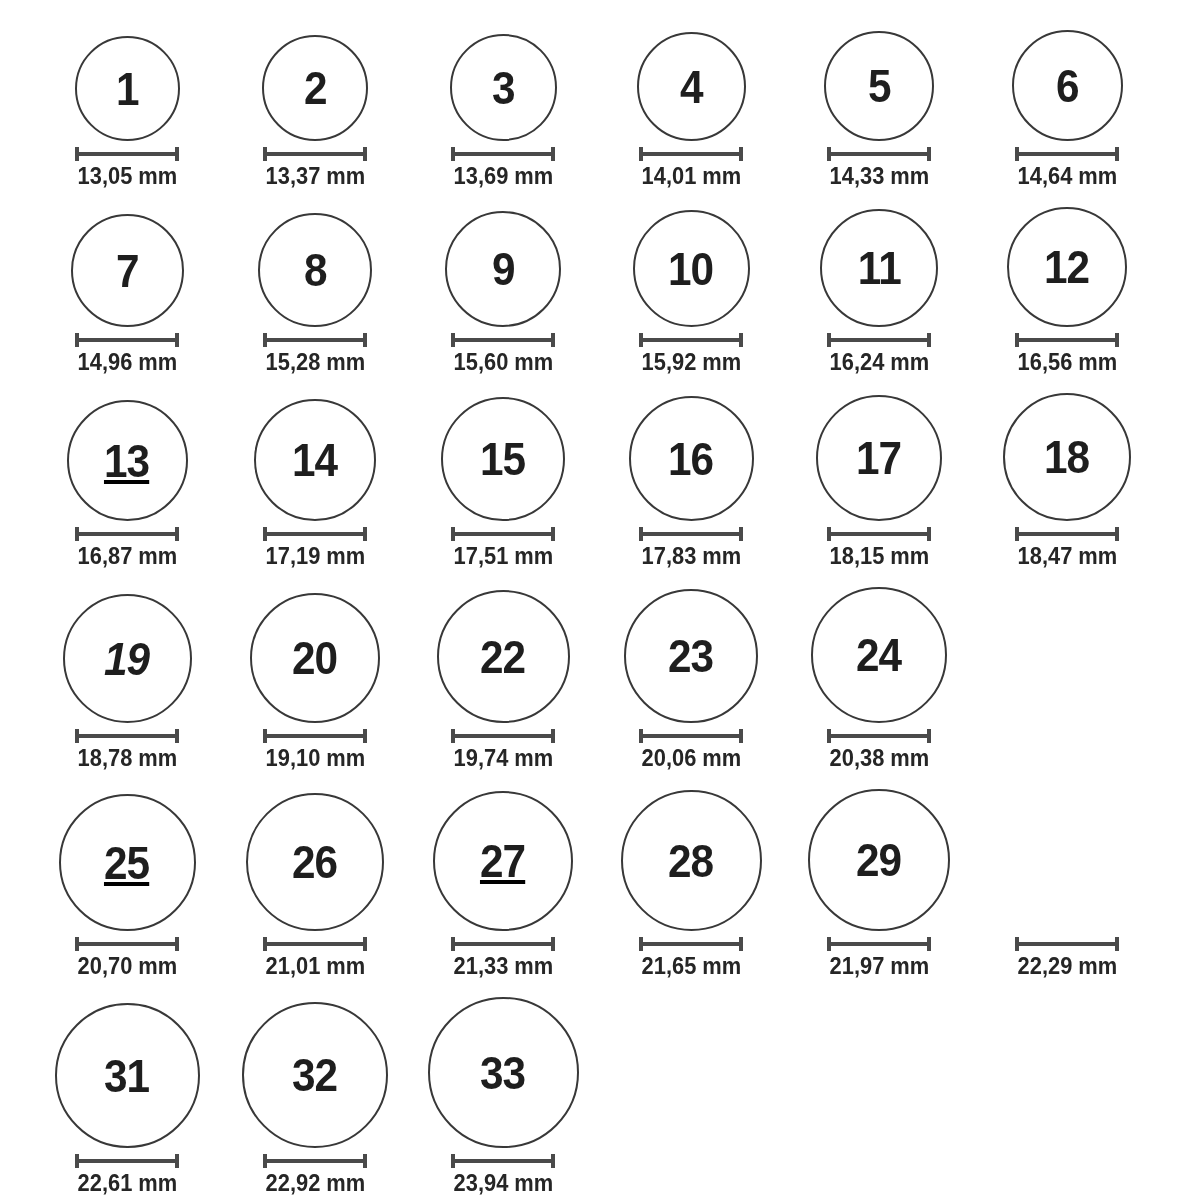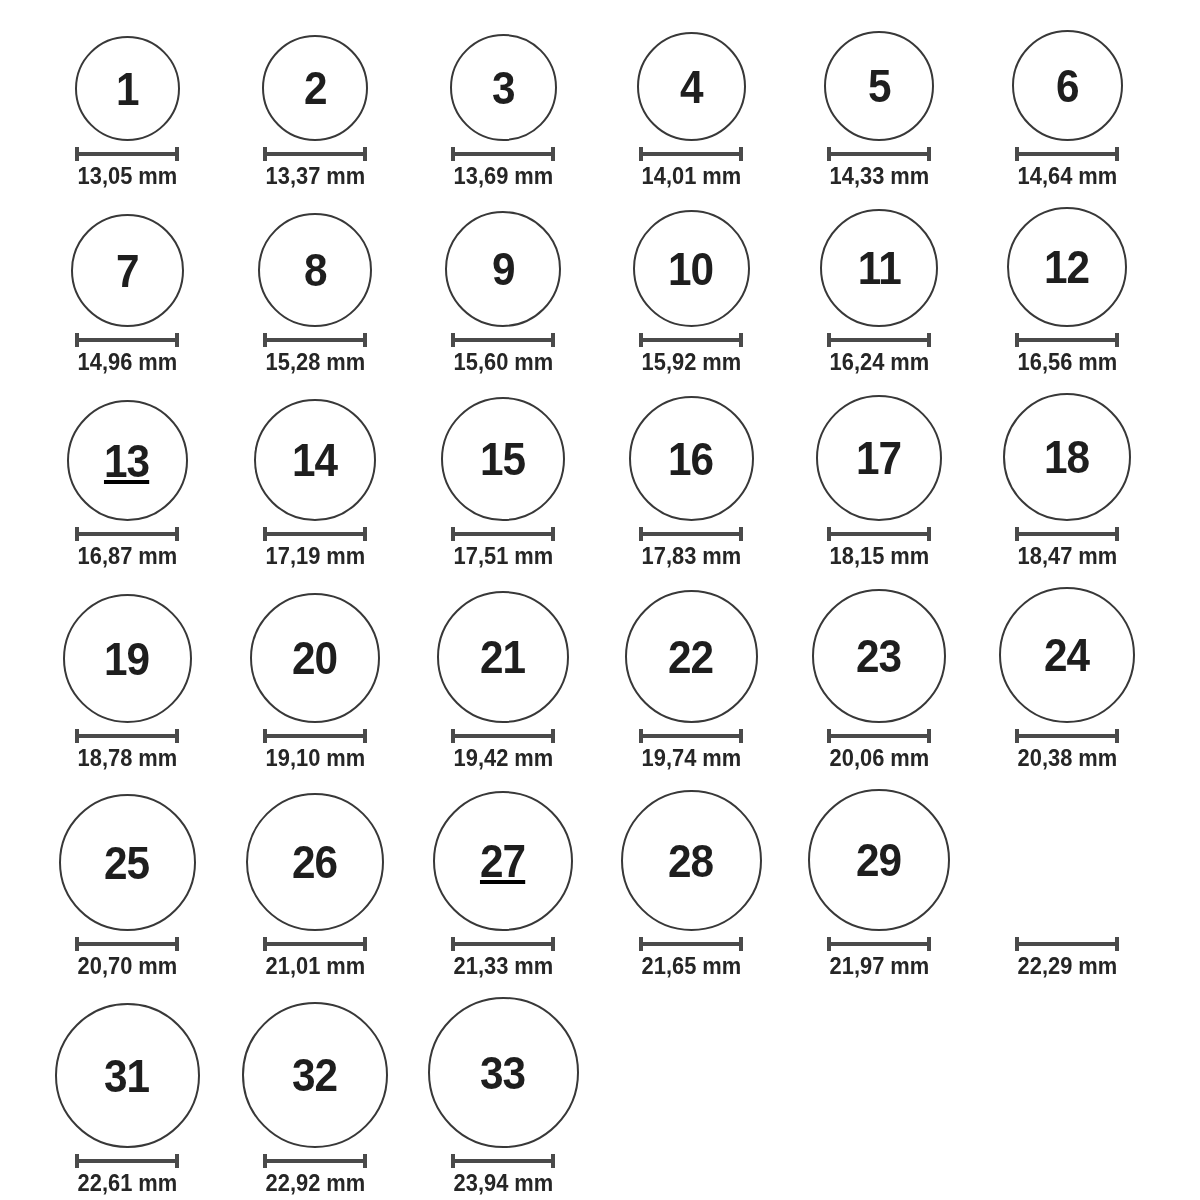--- a/index.html
+++ b/index.html
@@ -287,21 +287,21 @@
           <div class="measure">
             <div class="tick-left"></div>
             <div class="bar"></div>
             <div class="tick-right"></div>
           </div>
           <div class="diameter-label">18,47 mm</div>
         </div>
       </div>
       <div class="size-row">
         <div class="cell">
-          <div class="ring-circle" style="width: 129px; height: 129px;">
+          <div class="ring-circle" style="width: 129px; height: 129px; font-style: italic;">
             <span class="ring-number">19</span>
           </div>
           <div class="measure">
             <div class="tick-left"></div>
             <div class="bar"></div>
             <div class="tick-right"></div>
           </div>
           <div class="diameter-label">18,78 mm</div>
         </div>
         <div class="cell">
@@ -309,31 +309,20 @@
             <span class="ring-number">20</span>
           </div>
           <div class="measure">
             <div class="tick-left"></div>
             <div class="bar"></div>
             <div class="tick-right"></div>
           </div>
           <div class="diameter-label">19,10 mm</div>
         </div>
         <div class="cell">
-          <div class="ring-circle" style="width: 132px; height: 132px;">
-            <span class="ring-number">21</span>
-          </div>
-          <div class="measure">
-            <div class="tick-left"></div>
-            <div class="bar"></div>
-            <div class="tick-right"></div>
-          </div>
-          <div class="diameter-label">19,42 mm</div>
-        </div>
-        <div class="cell">
           <div class="ring-circle" style="width: 133px; height: 133px;">
             <span class="ring-number">22</span>
           </div>
           <div class="measure">
             <div class="tick-left"></div>
             <div class="bar"></div>
             <div class="tick-right"></div>
           </div>
           <div class="diameter-label">19,74 mm</div>
         </div>
@@ -355,21 +344,21 @@
           <div class="measure">
             <div class="tick-left"></div>
             <div class="bar"></div>
             <div class="tick-right"></div>
           </div>
           <div class="diameter-label">20,38 mm</div>
         </div>
       </div>
       <div class="size-row">
         <div class="cell">
-          <div class="ring-circle" style="width: 137px; height: 137px;">
+          <div class="ring-circle" style="width: 137px; height: 137px; text-decoration: underline;">
             <span class="ring-number">25</span>
           </div>
           <div class="measure">
             <div class="tick-left"></div>
             <div class="bar"></div>
             <div class="tick-right"></div>
           </div>
           <div class="diameter-label">20,70 mm</div>
         </div>
         <div class="cell">

